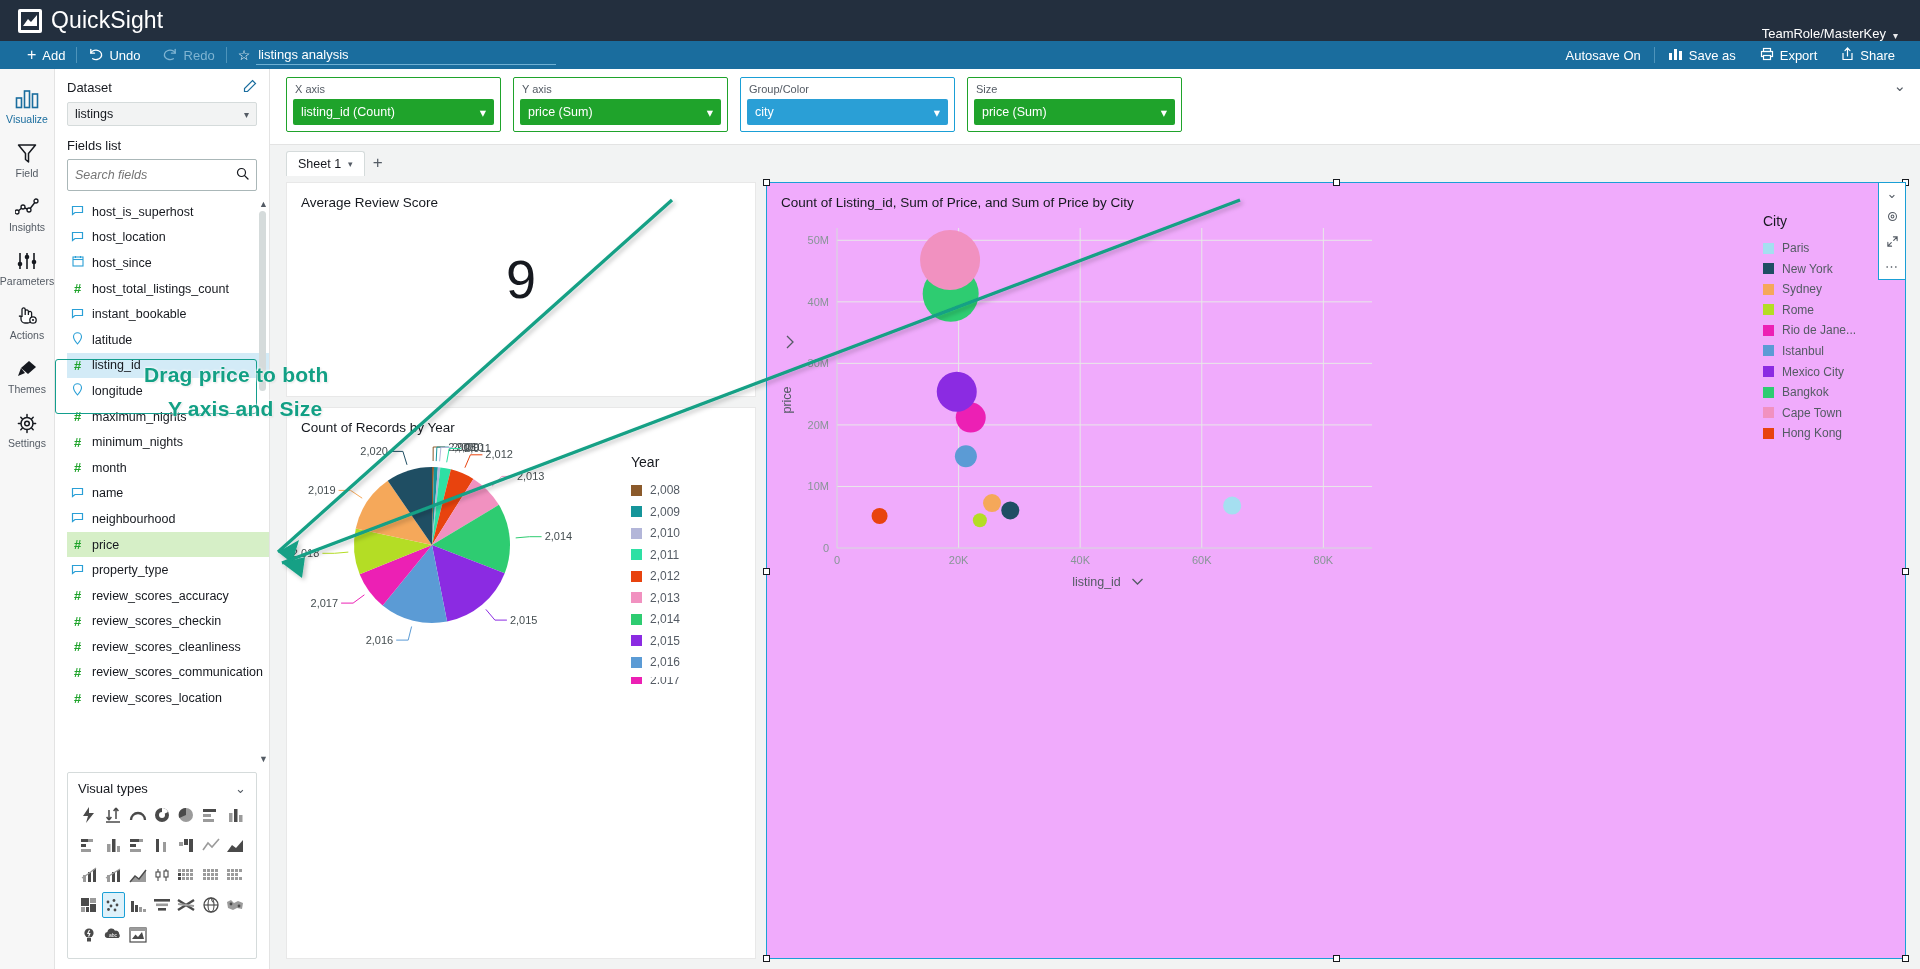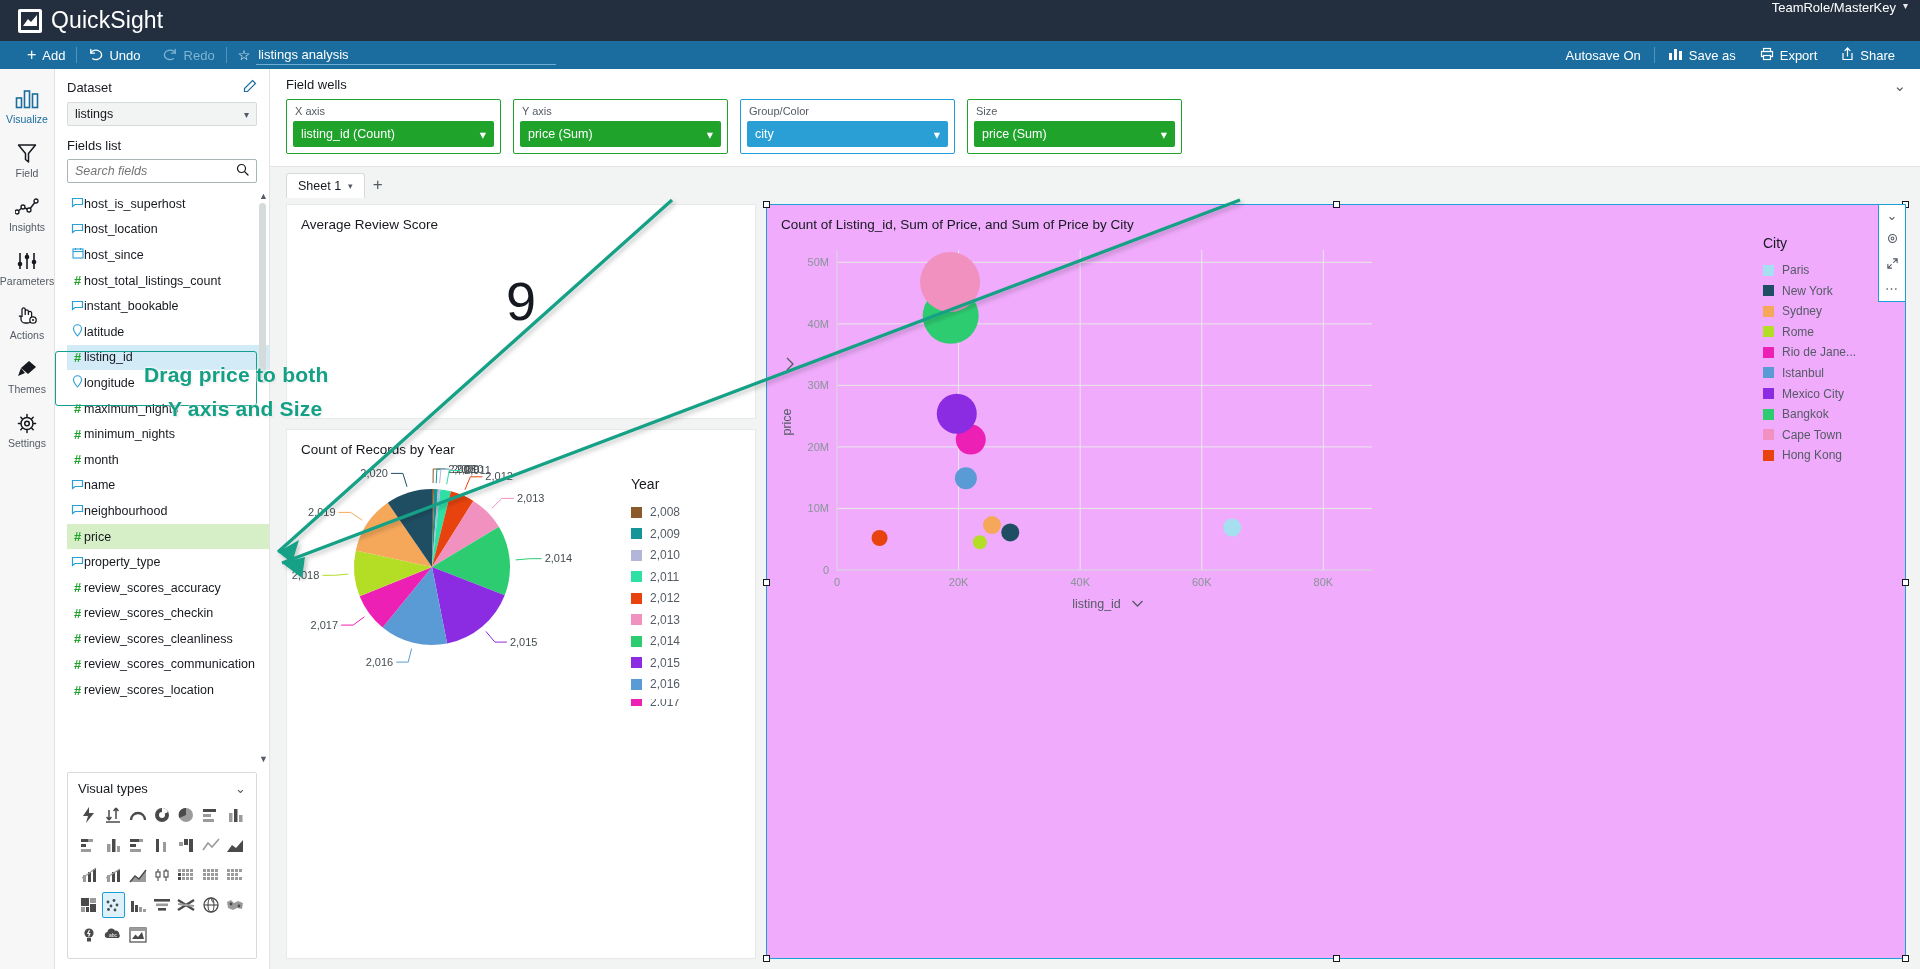--- a/index.html
+++ b/index.html
@@ -17,22 +17,22 @@
     height:41px; background:#232f3e; display:flex; align-items:center;
     padding:0 18px; color:#fff; position:relative;
   }
   .qs-logo-box {
     width:24px; height:24px; background:#fff; border-radius:2px;
     display:flex; align-items:center; justify-content:center; margin-right:9px;
   }
   .qs-logo-box svg { display:block; }
   .qs-title { font-size:23px; font-weight:normal; letter-spacing:.1px; }
   .topbar-right {
-    position:absolute; right:12px; top:0; height:41px;
-    display:flex; align-items:flex-start; gap:7px; font-size:13px;
+    position:absolute; right:22px; top:0; height:41px;
+    display:flex; align-items:flex-end; gap:7px; font-size:13px;
   }
   .caret-down { font-size:10px; opacity:.9; }
 
   
   .actionbar {
     height:28px; background:#1a6d9e; display:flex; align-items:center;
     color:#fff; font-size:13px; position:relative; padding-left:16px;
   }
   .ab-item { display:flex; align-items:center; gap:6px; padding:0 11px; height:28px; cursor:pointer; white-space:nowrap;}
   .ab-item.disabled { color:#7fb4d2; }
@@ -69,32 +69,32 @@
   }
   .fp-pad { padding:10px 12px 0 12px; }
   .fp-head { font-size:13px; color:#16191f; margin-bottom:6px; display:flex; justify-content:space-between; align-items:center;}
   .pencil { color:#1a6d9e; cursor:pointer; }
   .dataset-select {
     height:24px; background:#f2f3f3; border:1px solid #d5dbdb; border-radius:2px;
     display:flex; align-items:center; justify-content:space-between;
     padding:0 7px; font-size:12.5px; cursor:pointer; margin-bottom:12px;
   }
   .search-wrap {
-    height:24px; border:1px solid #aab7b8; border-radius:2px;
+    height:32px; border:1px solid #aab7b8; border-radius:2px;
     display:flex; align-items:center; justify-content:space-between; padding:0 7px;
   }
   .search-wrap input {
     border:none; outline:none; font-size:12.5px; font-style:italic; color:#687078;
     font-family:"Liberation Sans", sans-serif; width:150px; background:transparent;
   }
   .fields-scroll {
     flex:1; overflow:hidden; position:relative; margin-top:8px; padding-left:12px;
   }
   .field-row {
-    display:flex; align-items:center; gap:0; height:25.6px; font-size:12.5px;
+    display:flex; align-items:center; gap:8px; height:25.6px; font-size:12.5px;
     color:#16191f; padding-left:4px; cursor:pointer; position:relative;
   }
   .field-row.sel-blue { background:#d3ebf7; }
   .field-row.sel-green { background:#d6efc7; }
   .ficon { width:13px; text-align:center; font-weight:bold; font-size:13px; }
   .ficon.num { color:#1fa32b; }
   .ficon.str { color:#2a9fd6; font-weight:normal; font-size:13px;}
   .ficon.geo { color:#2a9fd6; font-weight:normal;}
   .ficon.date { color:#2a9fd6; }
   .drop-outline {
@@ -752,21 +752,20 @@
               <path d="M4 13 L7.5 8.5 L10 11 L14 6 L16 13 Z" fill="#4a4a4a"></path>
             </svg>
           </div>
         </div>
     </div>
   </div>
 
   <div class="main">
 
     <div class="fieldwells">
-      <div class="fw-title">Field wells</div>
       <span class="fw-collapse">⌄</span>
       <div class="fw-row">
         <div class="fw-box">
           <div class="fw-label">X axis</div>
           <div class="fw-pill">
             <span>listing_id (Count)</span>
             <span>▾</span>
           </div>
         </div>
         <div class="fw-box">

